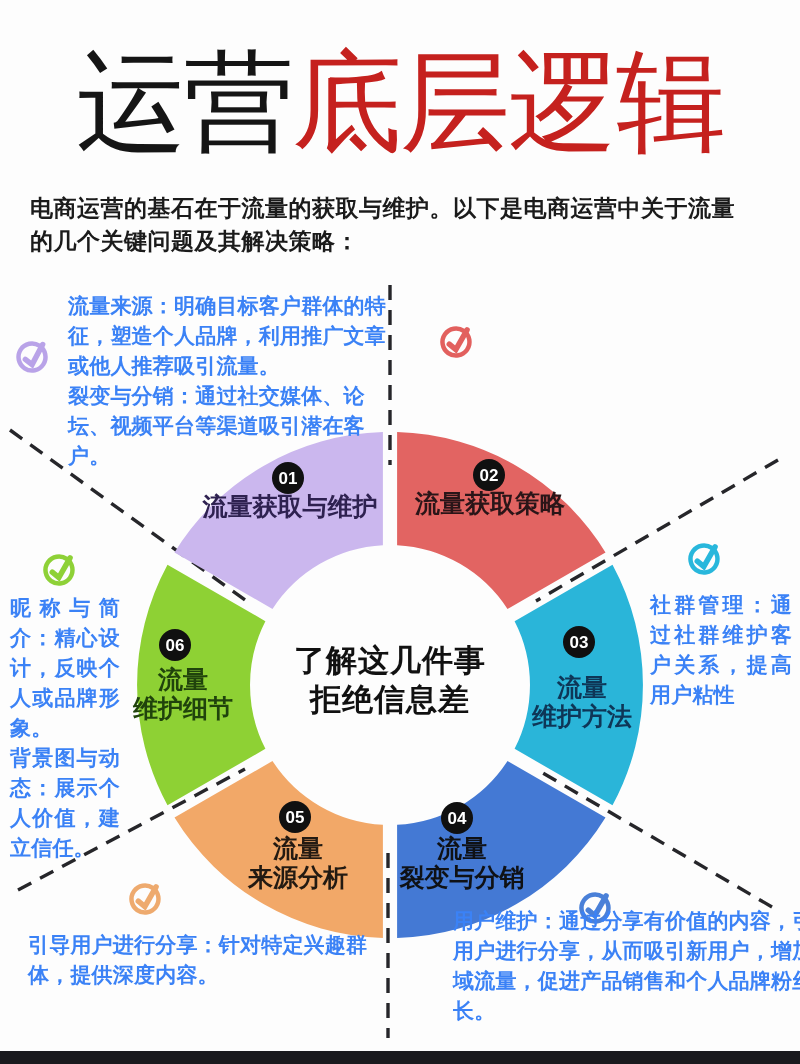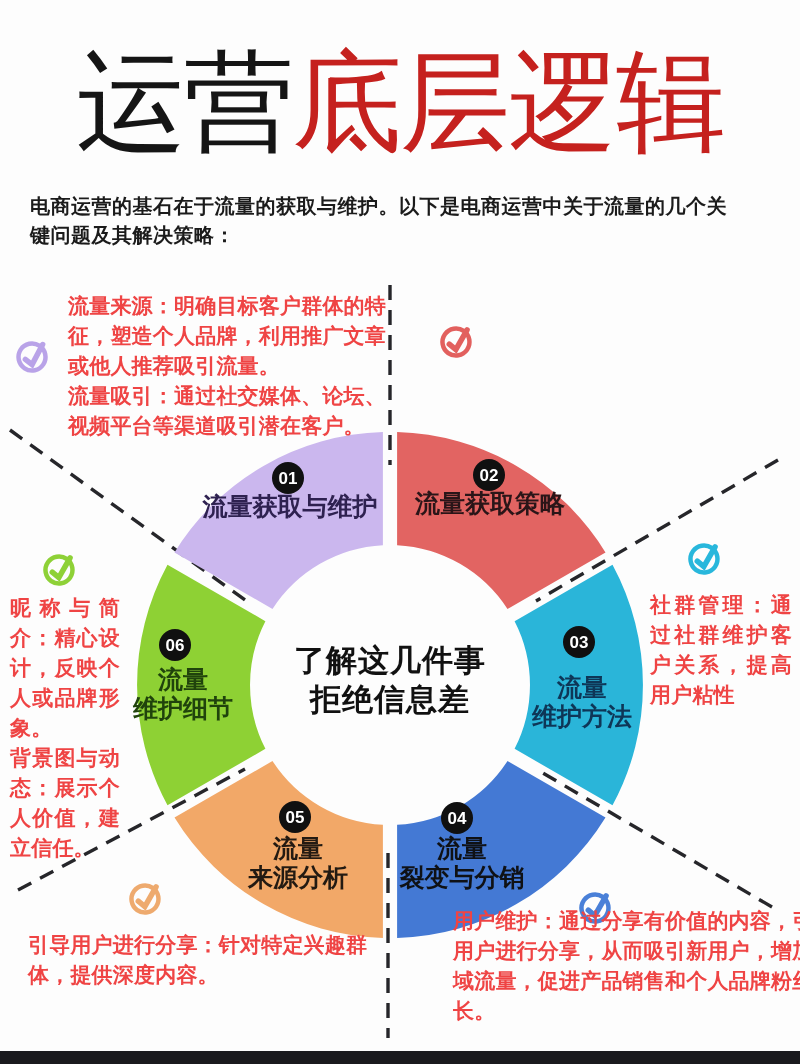--- a/index.html
+++ b/index.html
@@ -12,27 +12,27 @@
   .page{position:absolute;inset:0;}
   .title{
     position:absolute;left:0;top:36px;width:800px;
     text-align:center;font-size:110px;font-weight:400;line-height:1.2;
     letter-spacing:-2px;white-space:nowrap;
   }
   .title .t-black{color:#151515;}
   .title .t-red{color:#c5211e;}
   .intro{
     position:absolute;left:30px;top:192px;width:714px;
-    font-size:20px;font-weight:700;line-height:1.45;color:#1b1b1b;
+    font-size:23px;font-weight:700;line-height:1.45;color:#1b1b1b;
     letter-spacing:0.5px;
   }
   .diagram{position:absolute;left:0;top:260px;width:800px;height:804px;}
   .note{
     position:absolute;font-size:21px;font-weight:600;line-height:1.43;
-    color:#ef4444;letter-spacing:0.2px;
+    color:#3b82f6;letter-spacing:0.2px;
   }
   .note p{margin:0;}
   .note-top-left{left:68px;top:291px;width:322px;}
   .note-top-right{left:490px;top:295px;width:306px;}
   .note-left{left:10px;top:593px;width:110px;text-align:justify;}
   .note-right{left:650px;top:590px;width:142px;text-align:justify;}
   .note-bottom-left{left:28px;top:930px;width:352px;}
   .note-bottom-right{left:408px;top:906px;width:386px;margin-left:45px;}
   .check{position:absolute;width:44px;height:44px;}
   .chk-top-left{left:10px;top:335px;}
@@ -147,21 +147,21 @@
   </svg>
   <svg class="check chk-bottom-right" viewBox="-22 -22 44 44">
     <g fill="none" stroke-linecap="round" transform="rotate(-10)" stroke="#4a80d8">
       <circle r="13.5" stroke-width="4.5"></circle>
         <path d="M -7 1 L -1.5 7.5 L 13 -10" stroke-width="5.5"></path>
     </g>
   </svg>
 
   <div class="note note-top-left">
     <p>流量来源：明确目标客户群体的特征，塑造个人品牌，利用推广文章或他人推荐吸引流量。</p>
-    <p>流量吸引：通过社交媒体、论坛、视频平台等渠道吸引潜在客户。</p>
+    <p>裂变与分销：通过社交媒体、论坛、视频平台等渠道吸引潜在客户。</p>
   </div>
   <div class="note note-left">
     <p>昵称与简介：精心设计，反映个人或品牌形象。</p>
     <p>背景图与动态：展示个人价值，建立信任。</p>
   </div>
   <div class="note note-right">
     <p>社群管理：通过社群维护客户关系，提高用户粘性</p>
   </div>
   <div class="note note-bottom-left">
     <p>引导用户进行分享：针对特定兴趣群体，提供深度内容。</p>

